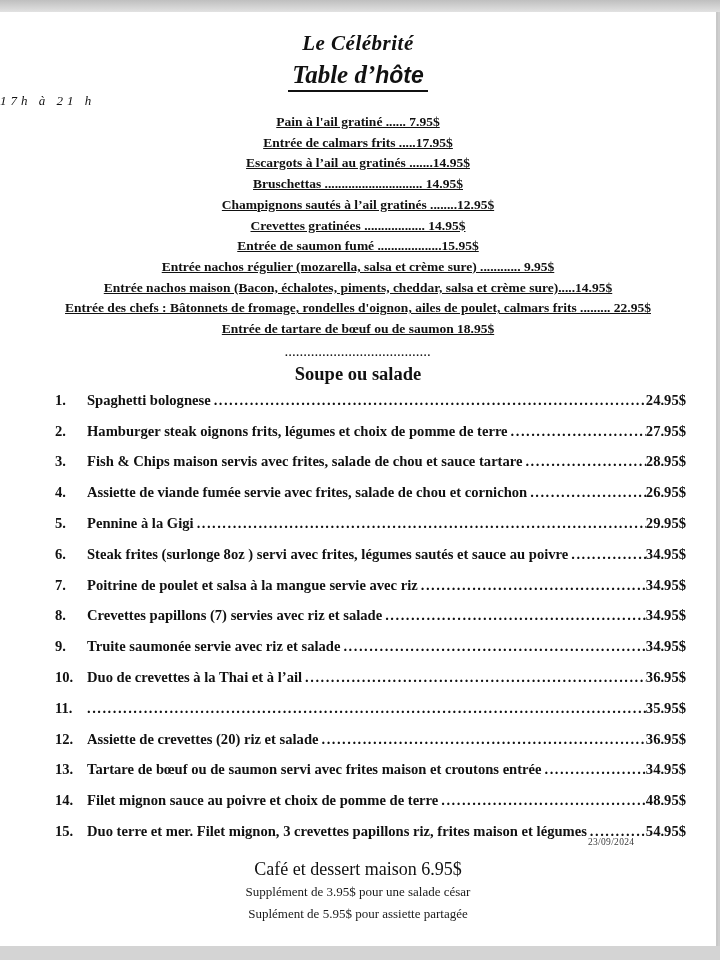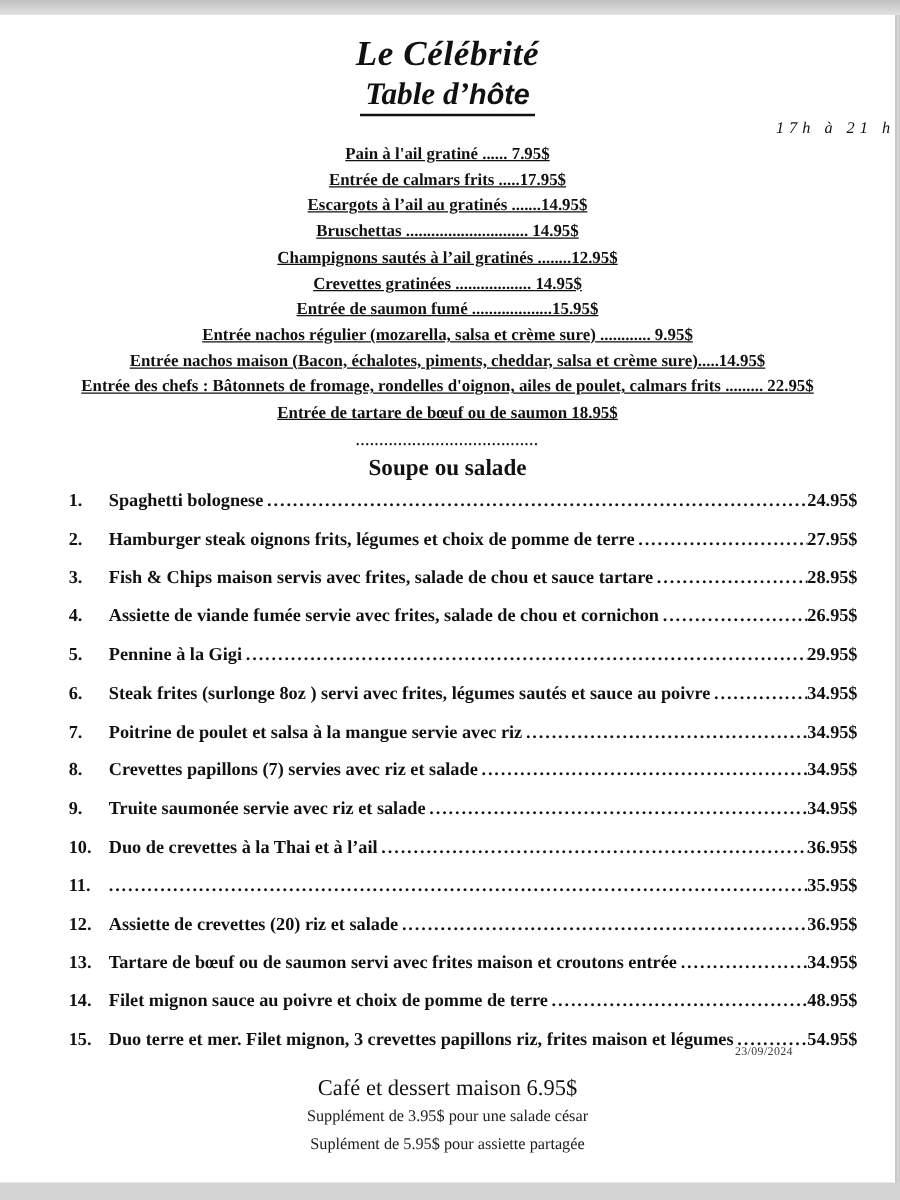--- a/index.html
+++ b/index.html
@@ -26,21 +26,21 @@
     box-sizing: border-box;
     padding-top: 15px;
   }
   .bottom-bar {
     height: 14px;
     width: 720px;
     background: #d4d4d4;
   }
   .title {
     text-align: center;
-    font-size: 28px;
+    font-size: 21px;
     font-weight: bold;
     font-style: italic;
     line-height: 33px;
     letter-spacing: 0.5px;
   }
   .subtitle {
     text-align: center;
     font-size: 25px;
     font-weight: bold;
     font-style: italic;
@@ -50,21 +50,21 @@
   .subtitle .inner {
     display: inline-block;
     border-bottom: 2px solid #111;
     padding: 0 4px 1px 4px;
   }
   .subtitle .sans {
     font-family: "Liberation Sans", "DejaVu Sans", sans-serif;
     font-size: 23px;
   }
   .hours {
-    text-align: right;
+    text-align: left;
     font-style: italic;
     font-size: 13px;
     letter-spacing: 4px;
     line-height: 16px;
     margin-top: 1px;
   }
   .starters {
     margin-top: 3px;
     text-decoration: underline;
   }

